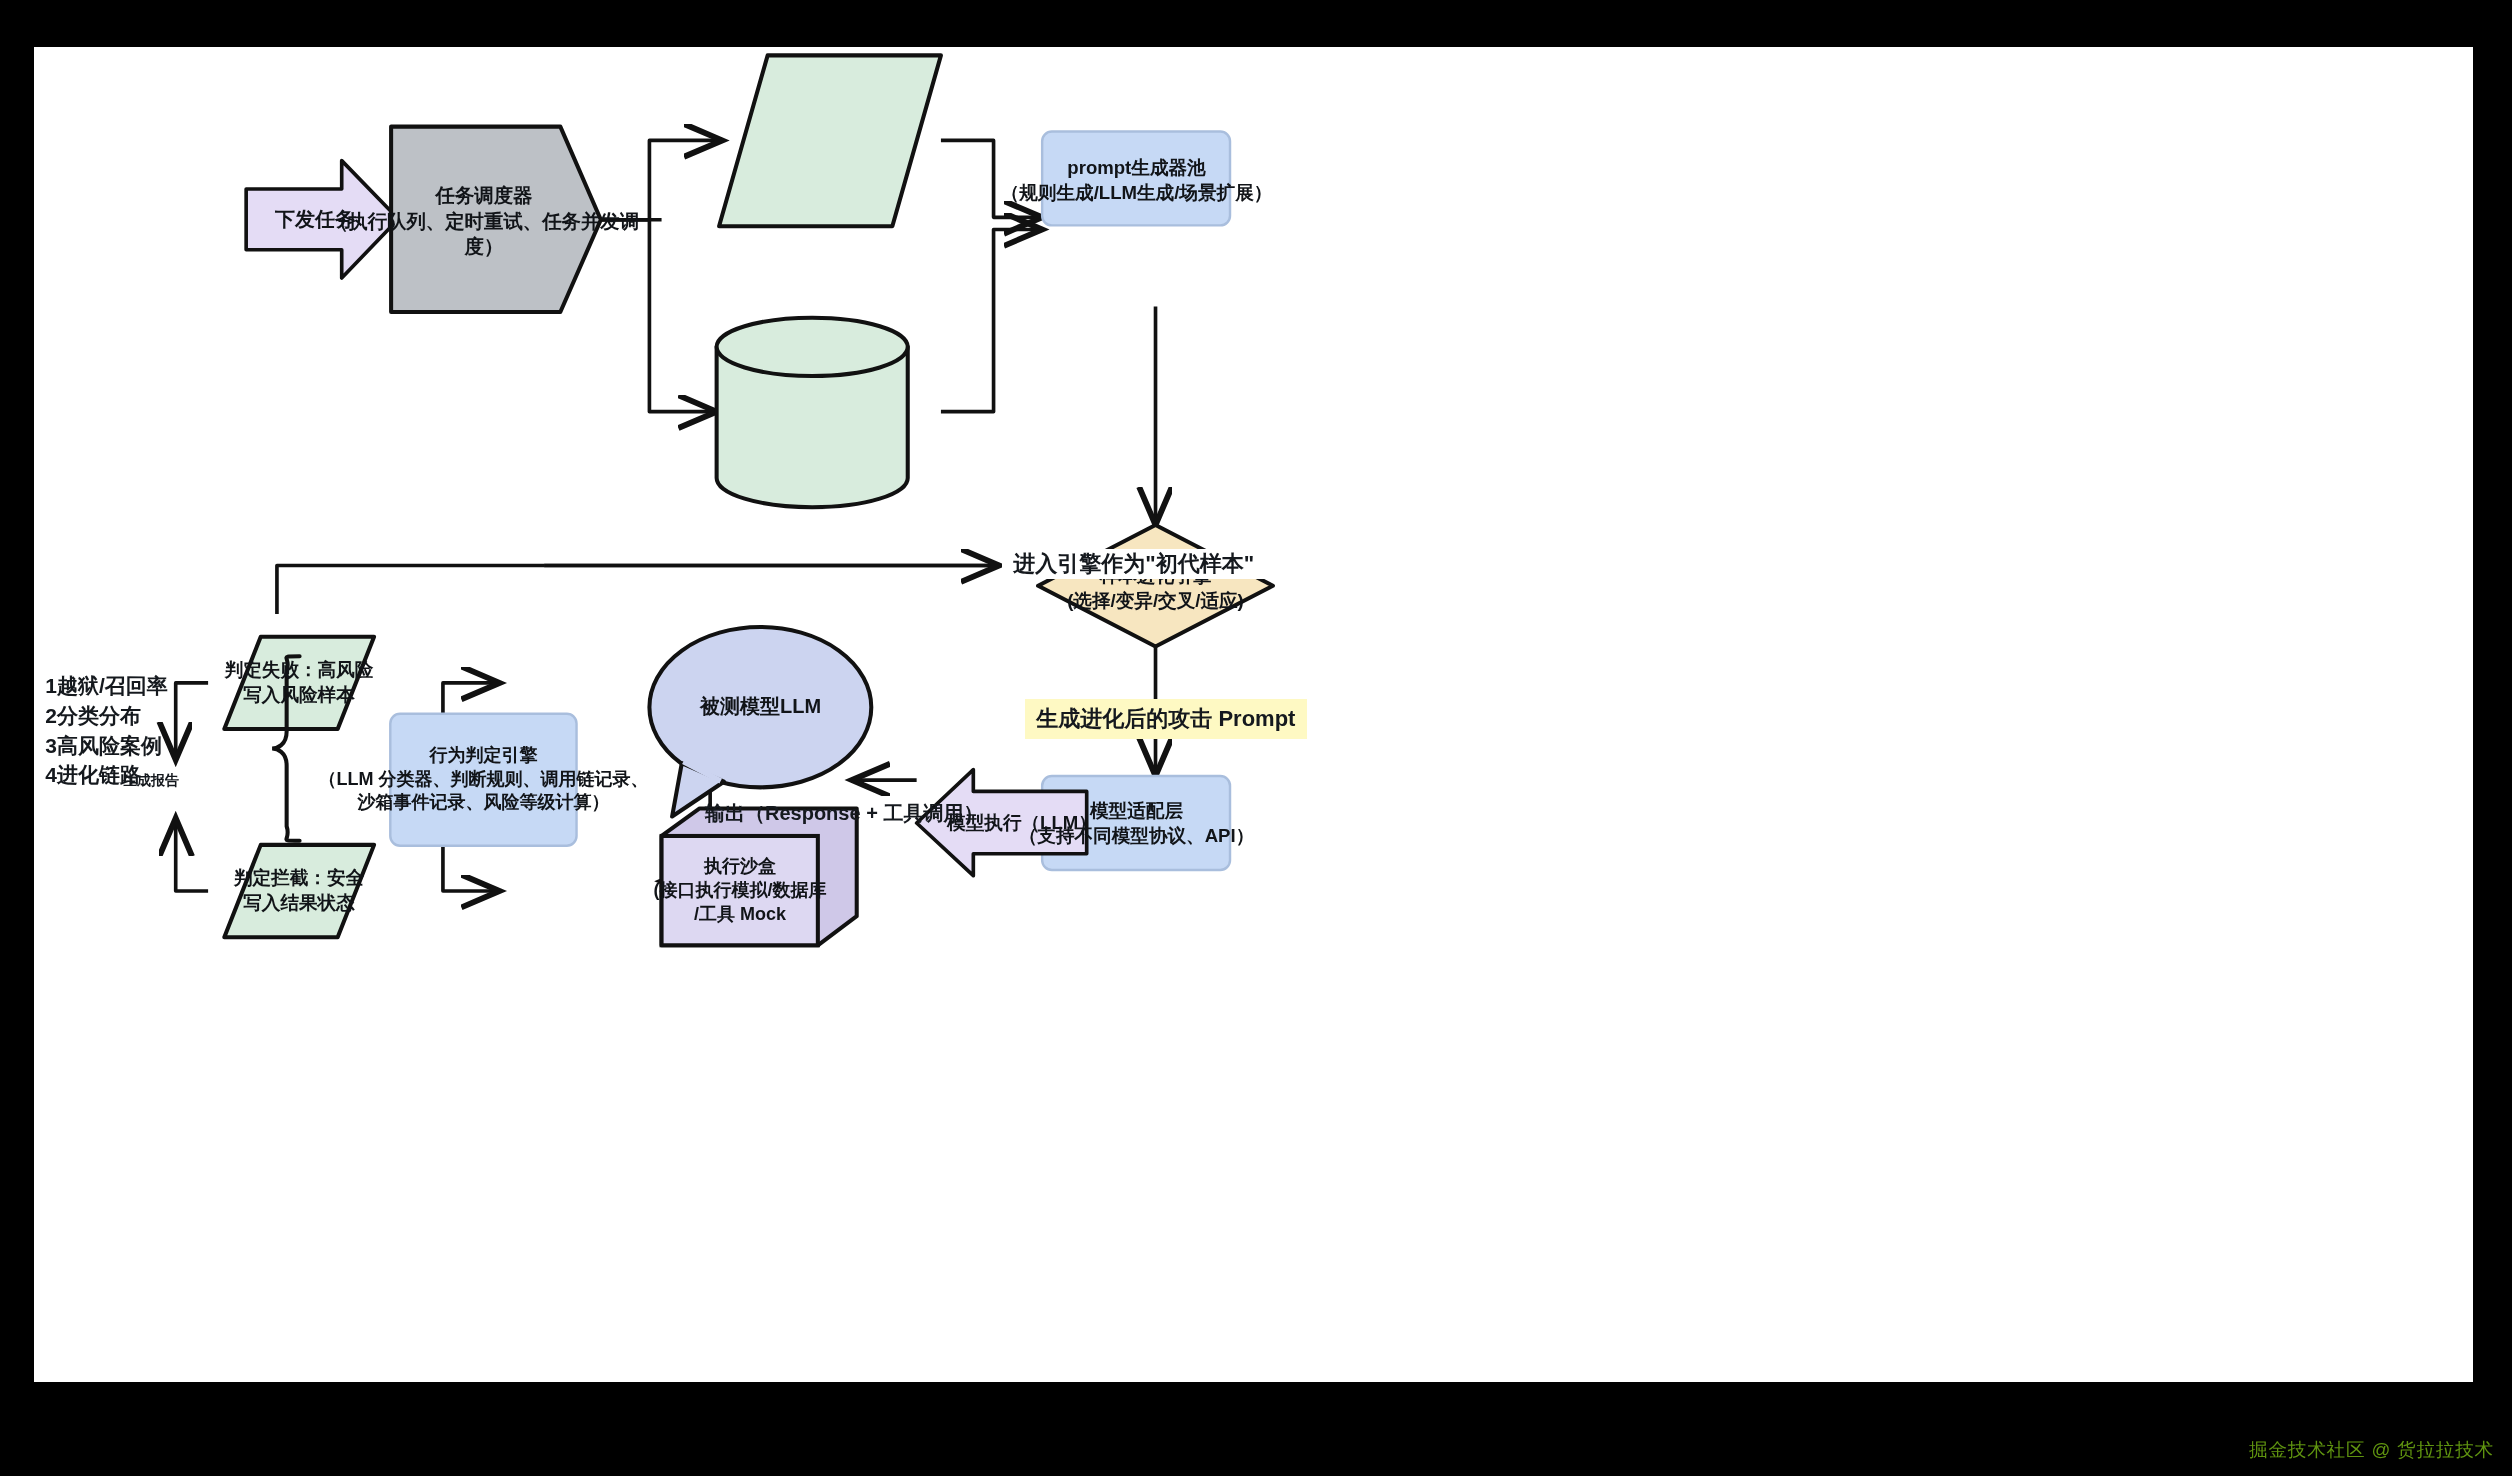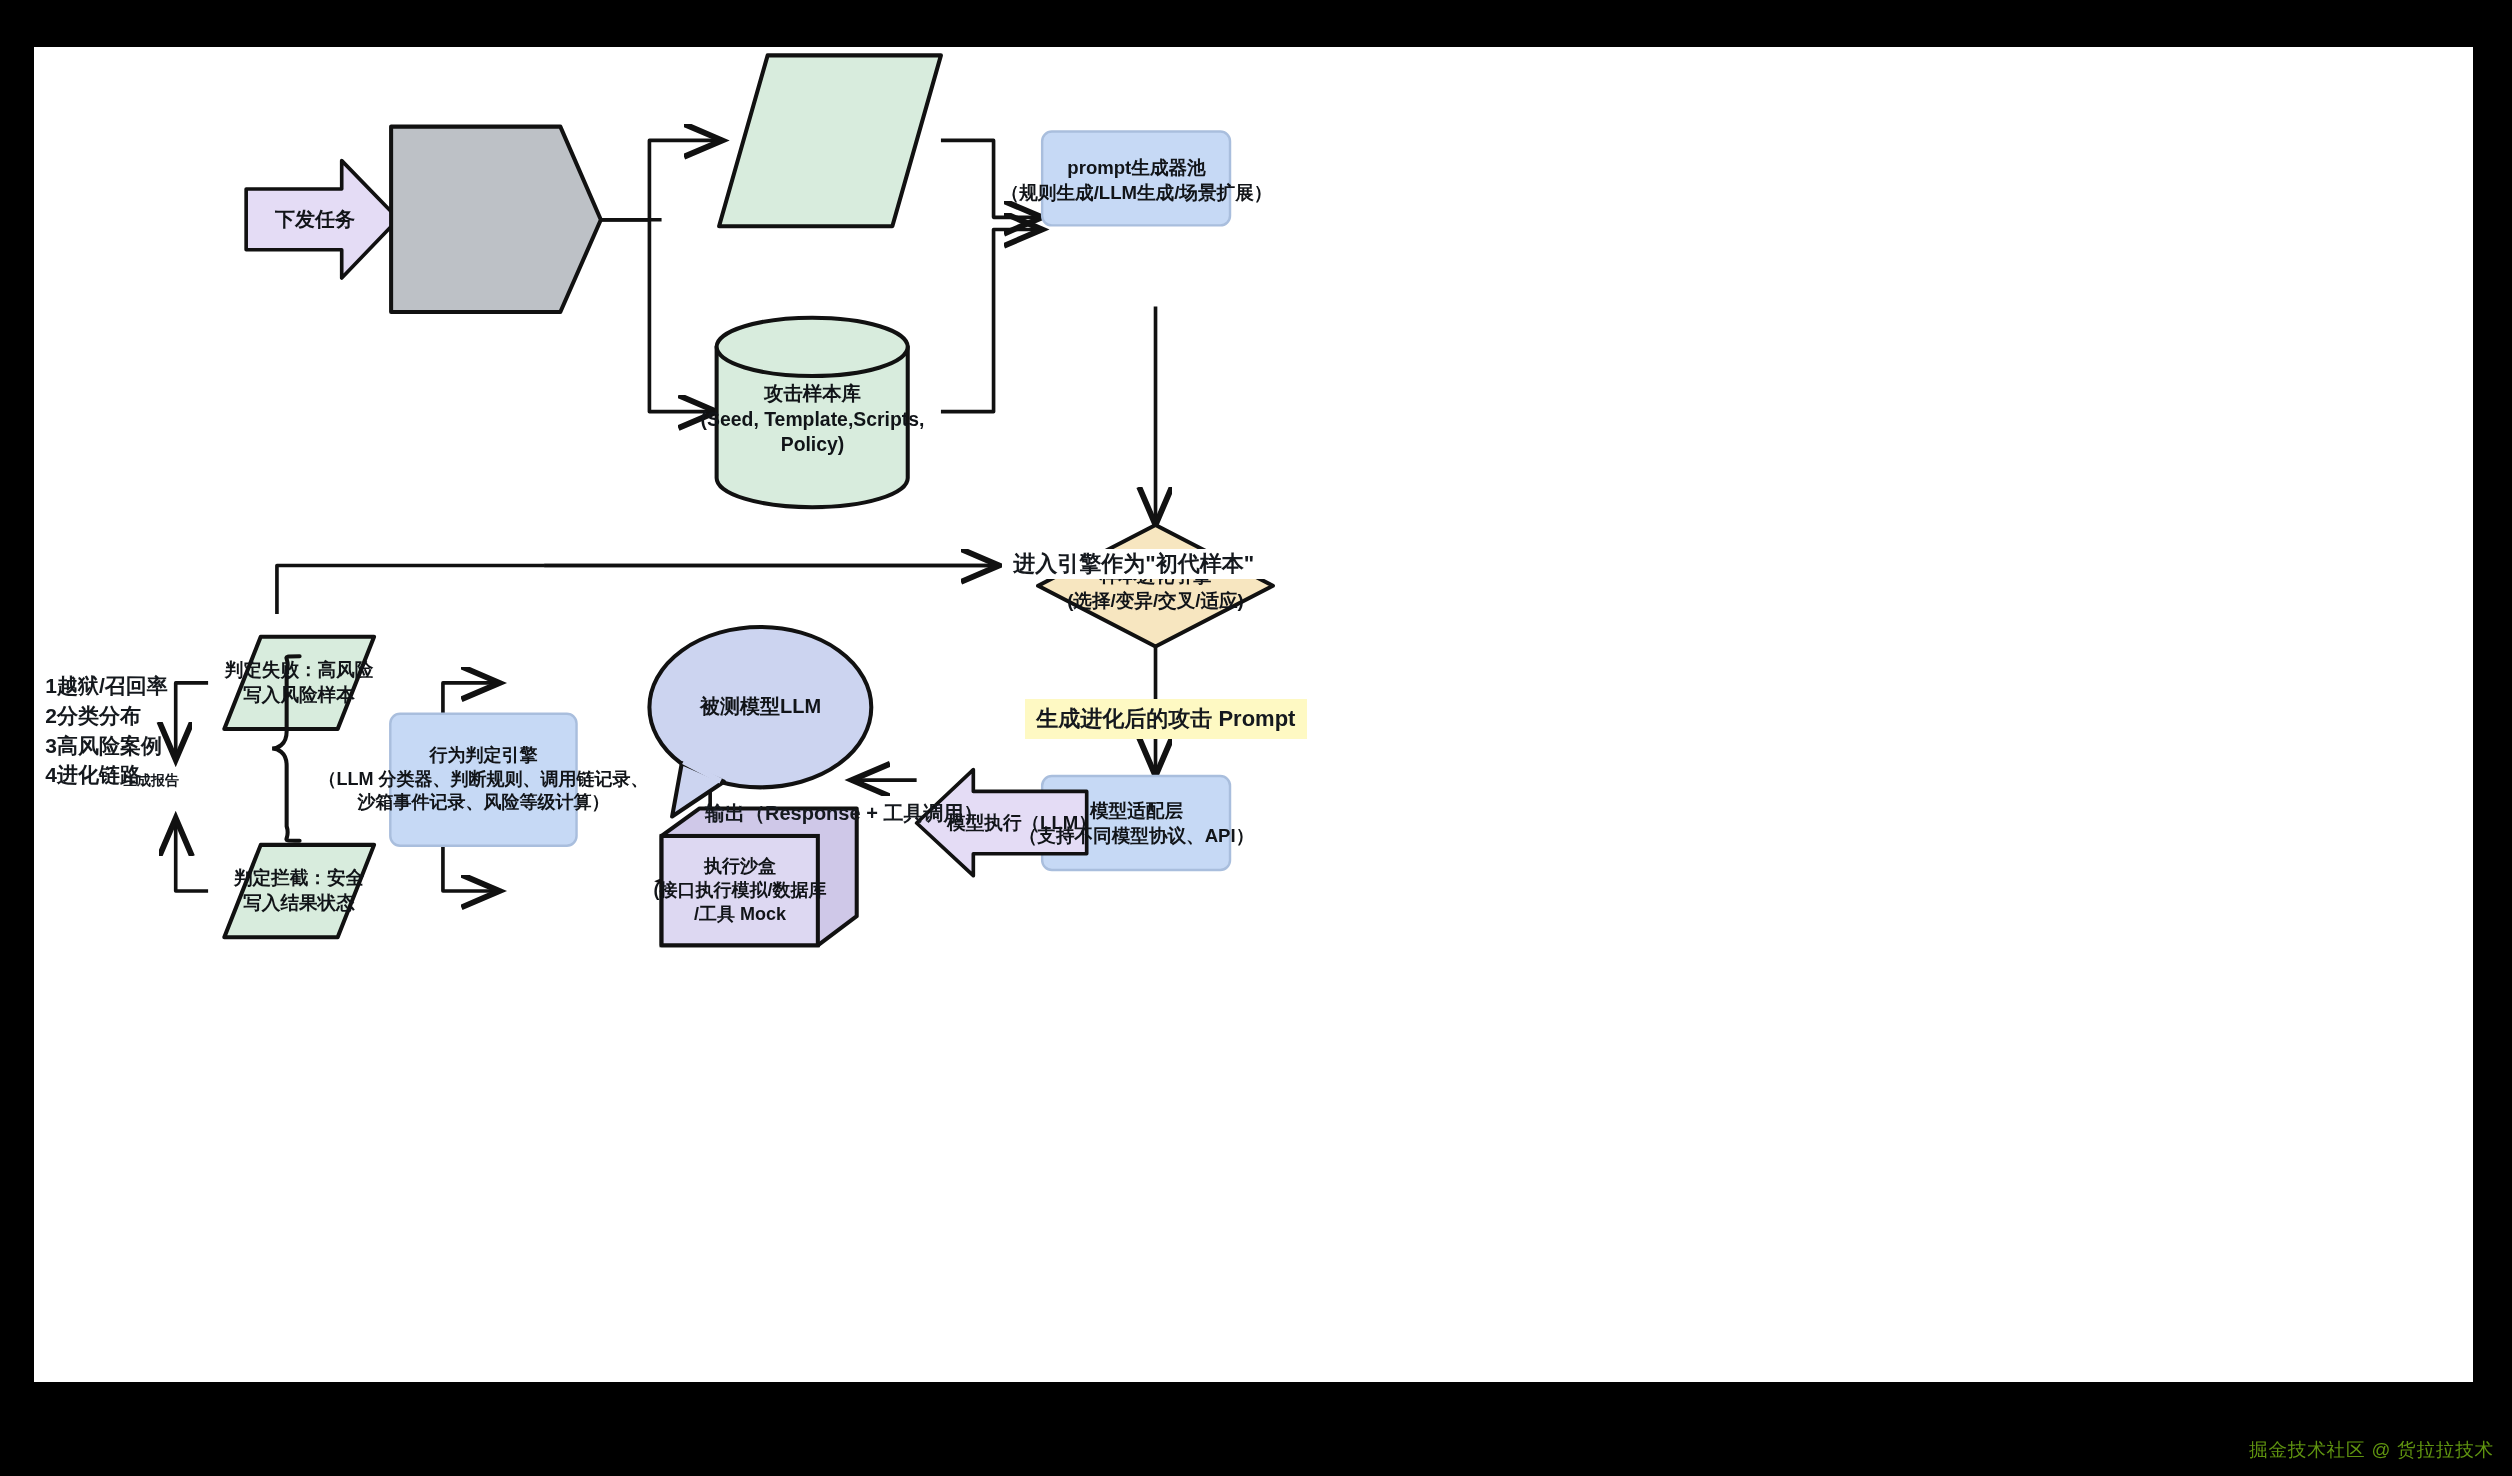--- a/index.html
+++ b/index.html
@@ -167,27 +167,27 @@
 
       <path d="M280,985 L420,985 L375,1099 L235,1099 Z" fill="#d8ecdd" stroke="#111111" stroke-width="5" stroke-linejoin="round"></path>
 
       <path d="M192,752 M196,752 C 168,752 186,752 180,770 L180,845 C 180,862 168,866 162,866 C 168,866 180,870 180,887 L180,962 C 186,980 168,980 196,980" fill="none" stroke="#111111" stroke-width="5" stroke-linecap="round" transform="translate(132,0)"></path>
     </svg>
 
     <div class="nodetext" style="left:212px; top:150px; width:138px; height:45px; font-size:20px;">
       <span class="ln">下发任务</span>
     </div>
 
-
-
-    <div class="nodetext" style="left:683px; top:324px; width:191px; height:97px; font-size:19.4px;">
-      <span class="ln">攻击样本库</span>
-      <span class="ln">(Seed, Template,Scripts,</span>
-      <span class="ln">Policy)</span>
-    </div>
+    <div class="nodetext" style="left:357px; top:126px; width:186px; height:97px; font-size:19.4px;">
+      <span class="ln">任务调度器</span>
+      <span class="ln">（执行队列、定时重试、任务并发调</span>
+      <span class="ln">度）</span>
+    </div>
+
+
 
     <div class="nodetext" style="left:1002px; top:105px; width:201px; height:57px; font-size:18.6px;">
       <span class="ln">prompt生成器池</span>
       <span class="ln">（规则生成/LLM生成/场景扩展）</span>
     </div>
 
     <div class="nodetext" style="left:1016px; top:513px; width:211px; height:57px; font-size:18.6px;">
       <span class="ln">样本进化引擎</span>
       <span class="ln">(选择/变异/交叉/适应)</span>
     </div>

